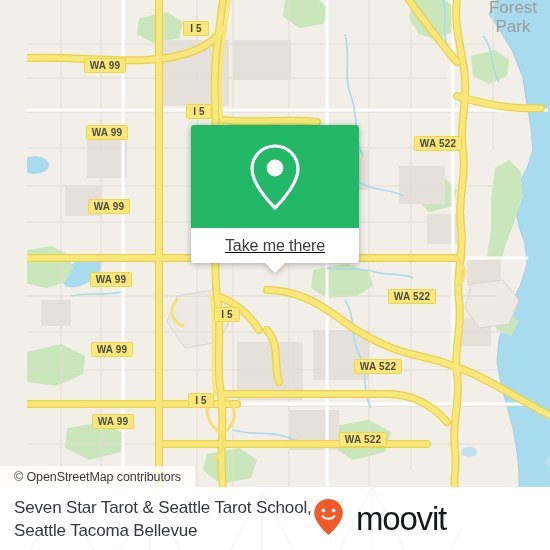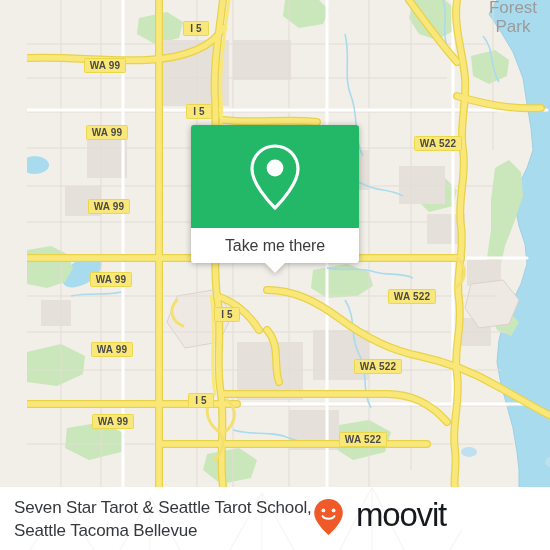--- a/index.html
+++ b/index.html
@@ -68,20 +68,21 @@
   }
   #popup-head svg { display: block; }
   #popup-foot {
     position: relative;
     height: 35px;
     background: #ffffff;
     border-radius: 0 0 3px 3px;
     display: flex;
     align-items: center;
     justify-content: center;
+    text-decoration: underline;
   }
   #popup-foot .lbl {
     font-size: 16px;
     color: #3c3c3c;
     letter-spacing: -0.1px;
   }
   #popup-tail {
     position: absolute;
     left: 50%;
     bottom: -10px;
@@ -120,21 +121,21 @@
   }
   #place-title {
     font-size: 17px;
     line-height: 23px;
     color: #35383c;
     letter-spacing: -0.15px;
     max-width: 390px;
   }
   #brand {
     display: flex;
-    align-items: flex-start;
+    align-items: center;
     gap: 12px;
     flex: 0 0 auto;
     padding-right: 6px;
   }
   #brand-word {
     font-size: 33px;
     line-height: 33px;
     color: #16191d;
     letter-spacing: -1.2px;
     font-weight: 400;
@@ -366,20 +367,23 @@
         </div>
         <div style="position: absolute; left: 92px; top: 413.5px; width: 42px; height: 15px; background: rgb(249, 232, 121); border: 1.6px solid rgb(233, 217, 74); border-radius: 1.5px; display: flex; align-items: center; justify-content: center; font-family: &quot;Liberation Sans&quot;, sans-serif; font-size: 10px; font-weight: bold; color: rgb(74, 74, 74); letter-spacing: 0.2px; box-sizing: border-box; white-space: nowrap;">
           <span>WA 99</span>
         </div>
         <div style="position: absolute; left: 339px; top: 431.5px; width: 48px; height: 15px; background: rgb(249, 232, 121); border: 1.6px solid rgb(233, 217, 74); border-radius: 1.5px; display: flex; align-items: center; justify-content: center; font-family: &quot;Liberation Sans&quot;, sans-serif; font-size: 10px; font-weight: bold; color: rgb(74, 74, 74); letter-spacing: 0.2px; box-sizing: border-box; white-space: nowrap;">
           <span>WA 522</span>
         </div>
       </div>
   </div>
 
+  <div id="attribution">
+    <span>© OpenStreetMap contributors</span>
+  </div>
 
   <div id="popup">
     <div id="popup-head">
       <span>
         <svg width="54" height="68" viewBox="0 0 54 68" xmlns="http://www.w3.org/2000/svg">
           <path d="M27 3 C14.3 3 4 13.3 4 26 C4 40 20 58 27 65 C34 58 50 40 50 26 C50 13.3 39.7 3 27 3 Z" fill="none" stroke="#ffffff" stroke-width="3.2" stroke-linejoin="round"></path>
           <circle cx="27" cy="25" r="8.4" fill="#ffffff"></circle>
         </svg>
       </span>
     </div>

